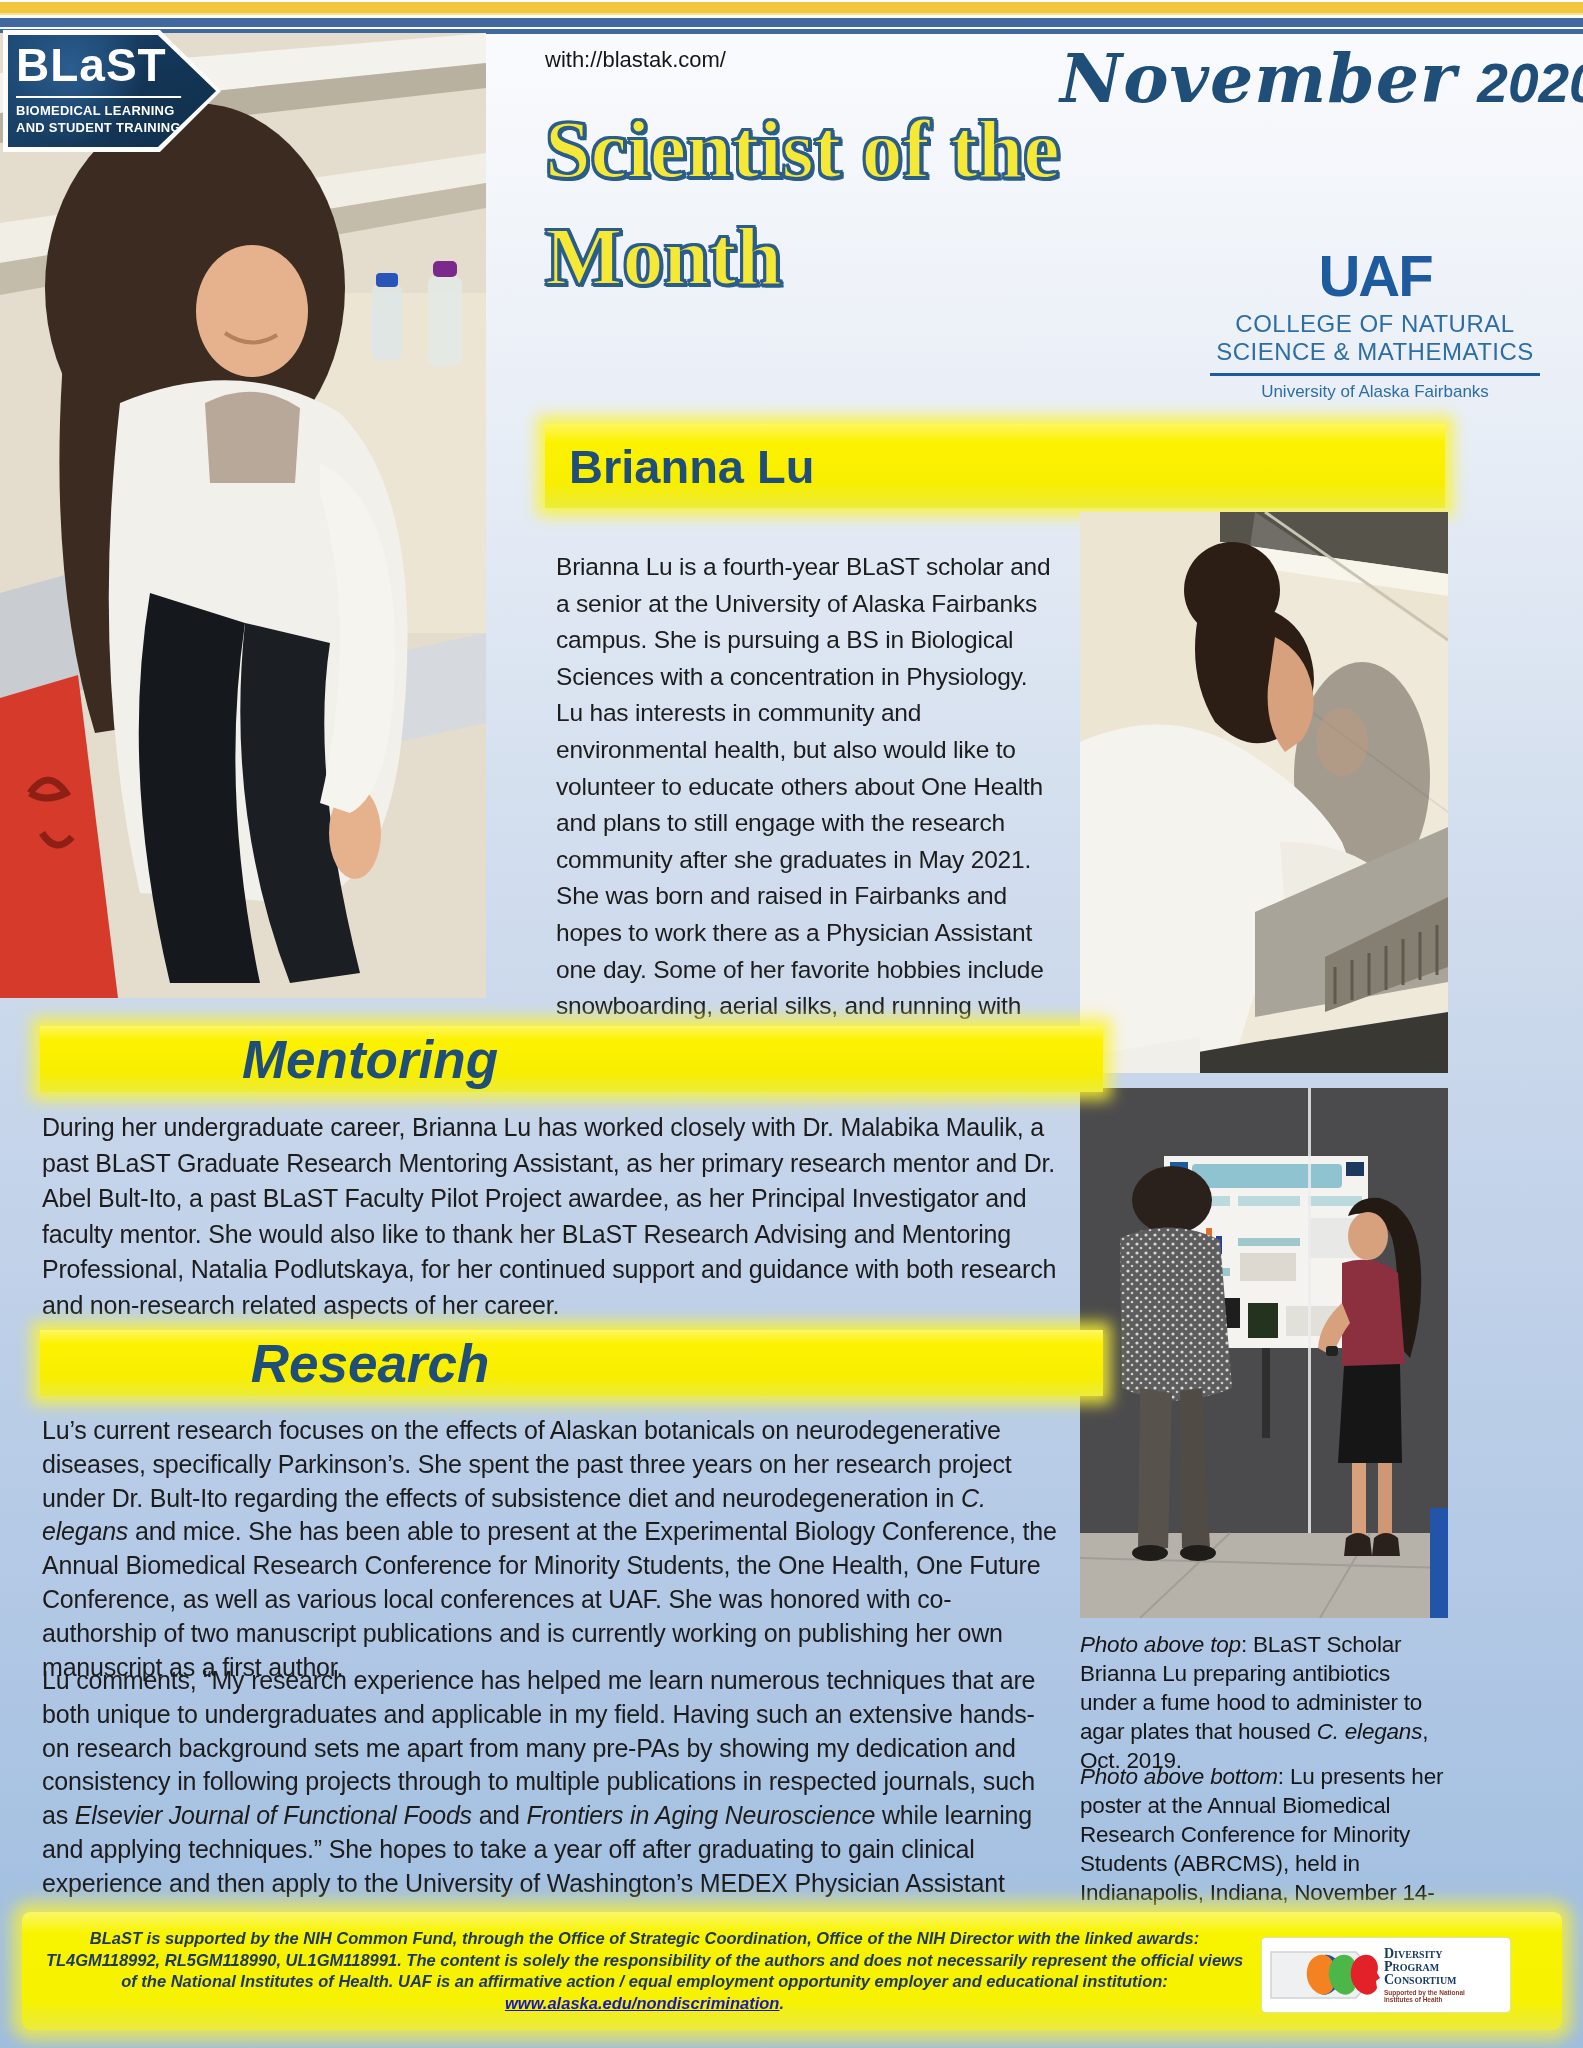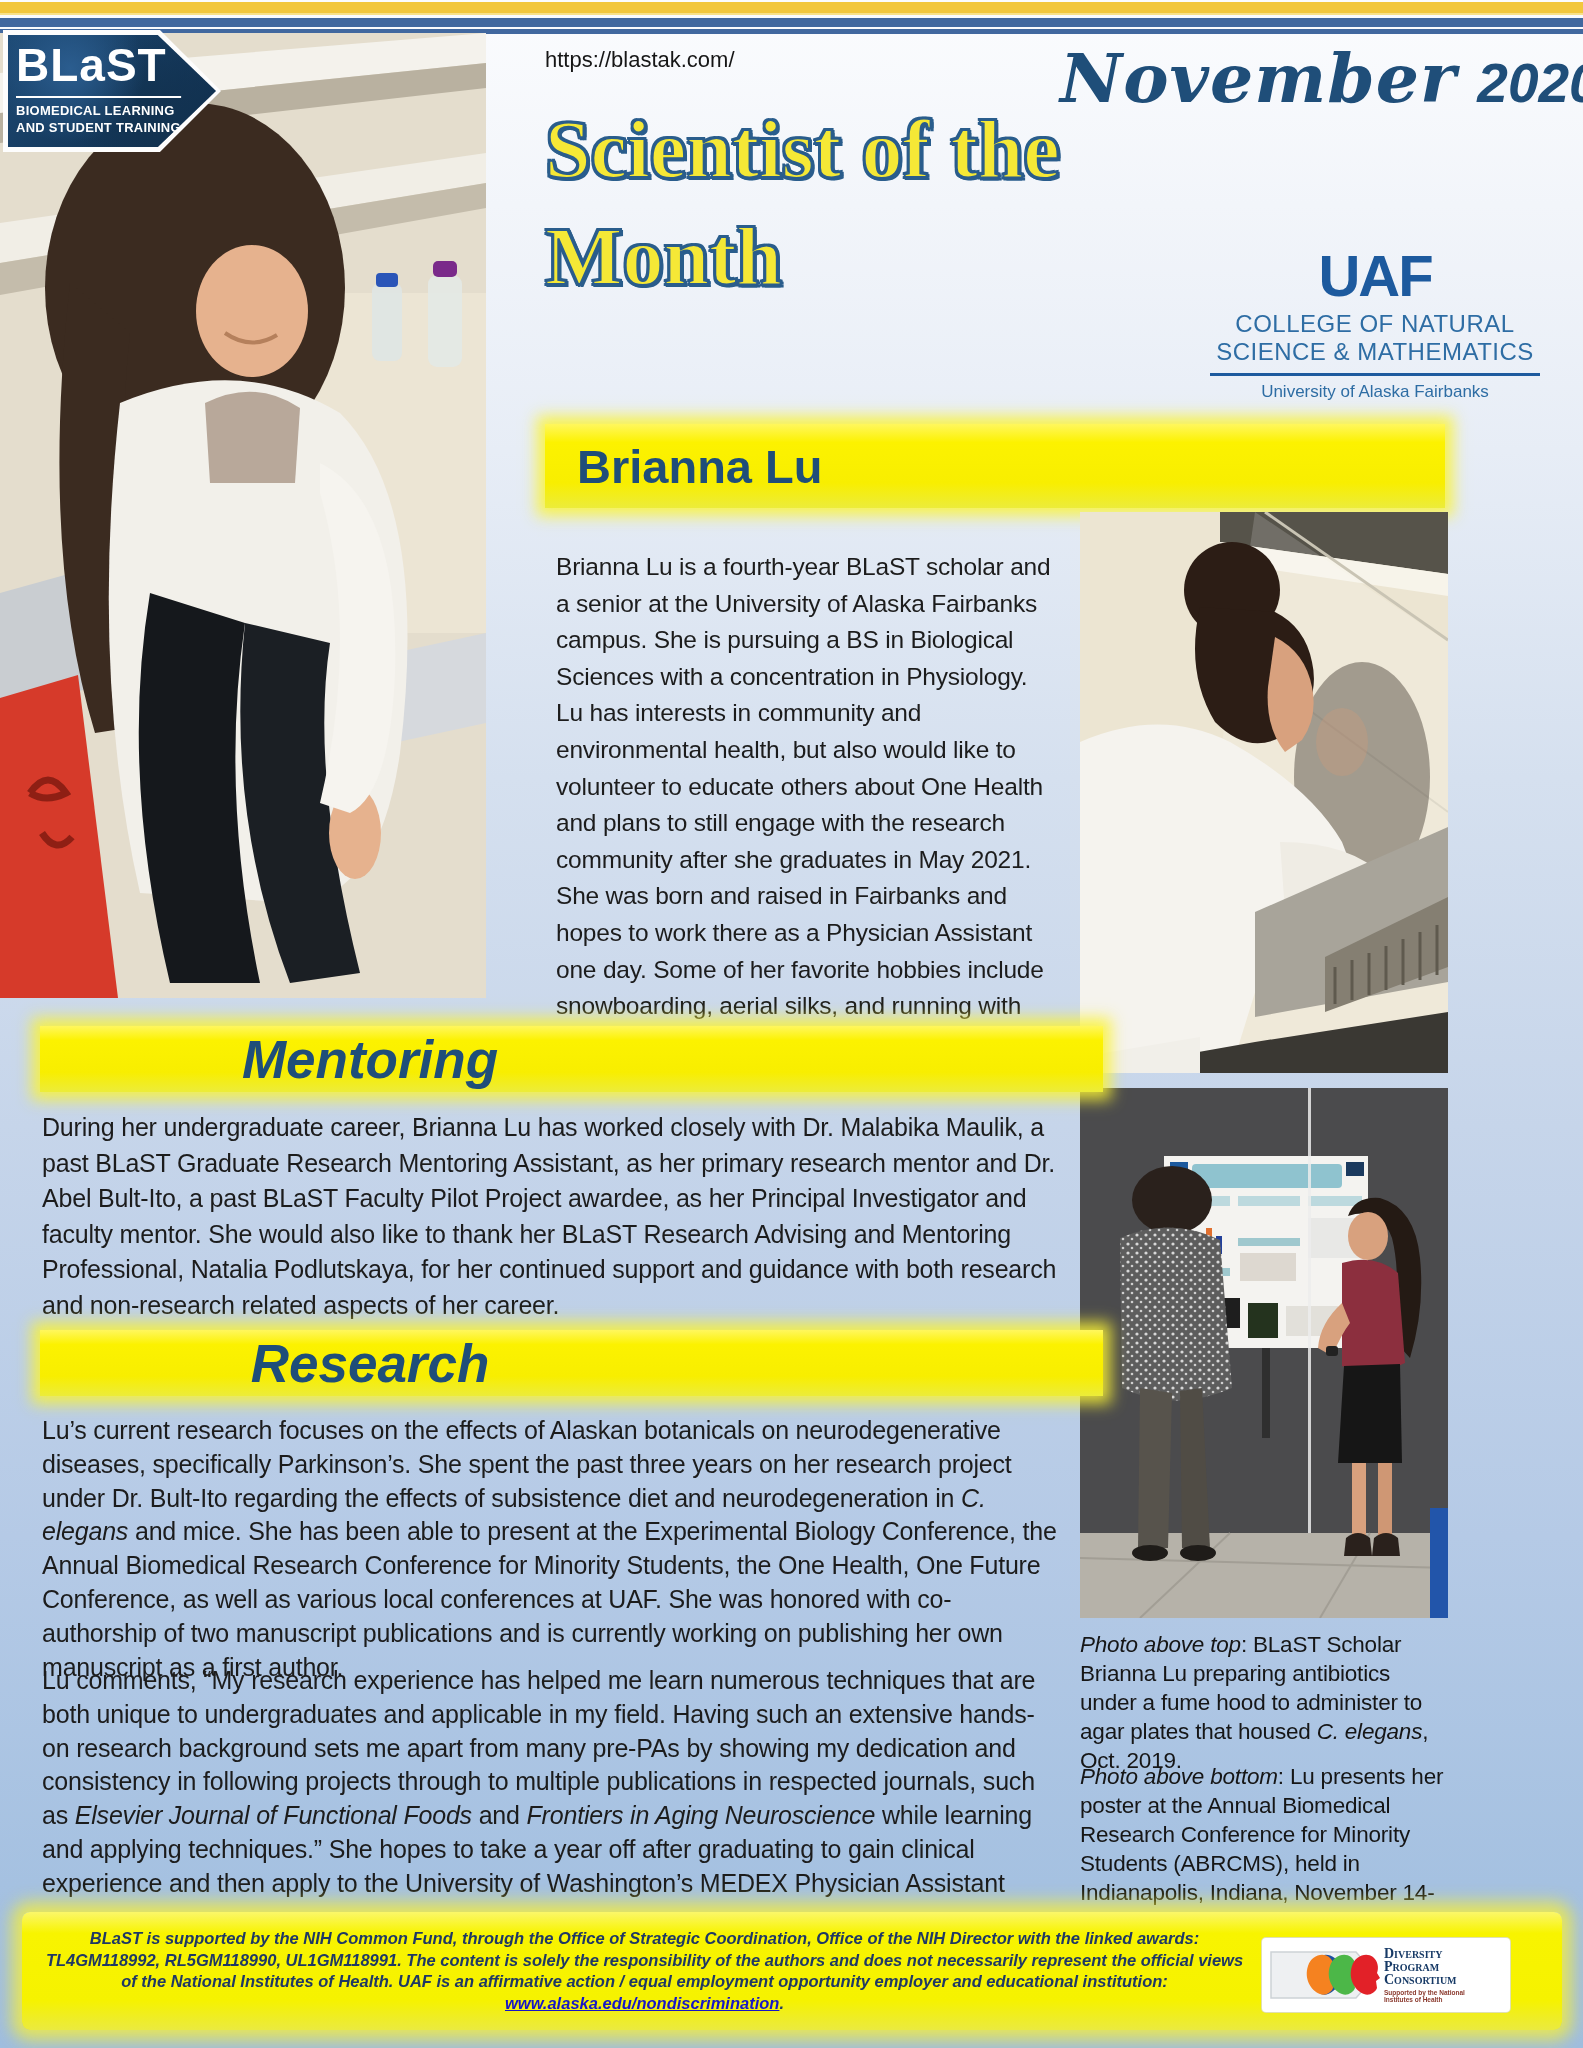--- a/index.html
+++ b/index.html
@@ -32,21 +32,21 @@
   
   .uaf{left:1205px;top:246px;width:340px;text-align:center;}
   .uaf-acronym{font-weight:bold;font-size:58px;letter-spacing:-2px;color:#1d5a9e;line-height:60px;}
   .uaf-college{font-size:24px;line-height:28px;color:#2e6da4;letter-spacing:.5px;margin-top:4px;}
   .uaf-rule{width:330px;border:0;border-top:3px solid #1d5a9e;margin:7px auto 6px auto;}
   .uaf-univ{font-size:17px;color:#2e6da4;}
   
   .yellow-banner{background:linear-gradient(180deg,#fff75e 0%,#fcf200 22%,#f8ee00 70%,#ecec3a 100%);
     box-shadow:0 0 14px 8px rgba(250,243,50,.85);}
   .name-banner{left:545px;top:424px;width:900px;height:84px;display:flex;align-items:center;}
-  .name-banner .name{font-size:47px;font-weight:bold;color:#1f4e79;padding-left:32px;}
+  .name-banner .name{font-size:47px;font-weight:bold;color:#1f4e79;padding-left:24px;}
   .section-banner{height:66px;left:40px;width:1063px;display:flex;align-items:center;}
   .section-banner .heading{width:660px;text-align:center;font-size:53px;font-weight:bold;font-style:italic;color:#1f4e79;}
   .banner-mentoring{top:1026px;}
   .banner-research{top:1330px;}
   
   .bio{left:556px;top:549px;width:504px;font-size:24.5px;line-height:36.6px;letter-spacing:-.2px;}
   .para-wide{left:42px;width:1018px;font-size:25px;letter-spacing:-.2px;}
   .mentoring-para{top:1110px;line-height:35.5px;}
   .research-p1{top:1414px;line-height:33.8px;}
   .research-p2{top:1664px;line-height:33.8px;}
@@ -112,21 +112,21 @@
   <div class="abs blast-logo">
     <div class="blast-outer"></div>
     <div class="blast-inner"></div>
     <div class="blast-name">BLaST</div>
     <div class="blast-tags">
       <div>BIOMEDICAL LEARNING</div>
       <div>AND STUDENT TRAINING</div>
     </div>
   </div>
 
-  <div class="abs url">https://blastak.com/</div>
+  <div class="abs url">with://blastak.com/</div>
   <div class="abs issue-date">
     <span class="date-month">November</span>
     <span class="date-year">2020</span>
   </div>
   <div class="abs page-title">
     <div>Scientist of the</div>
     <div>Month</div>
   </div>
 
   <div class="abs uaf">

